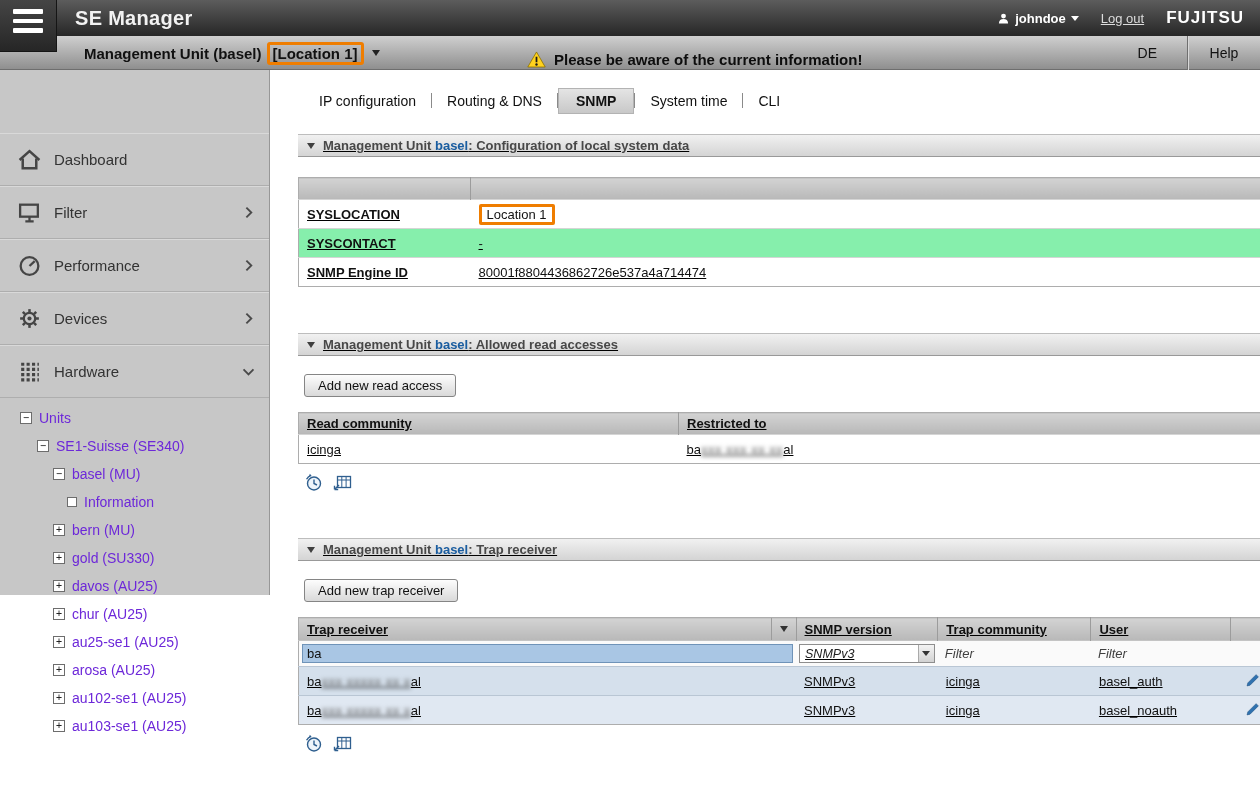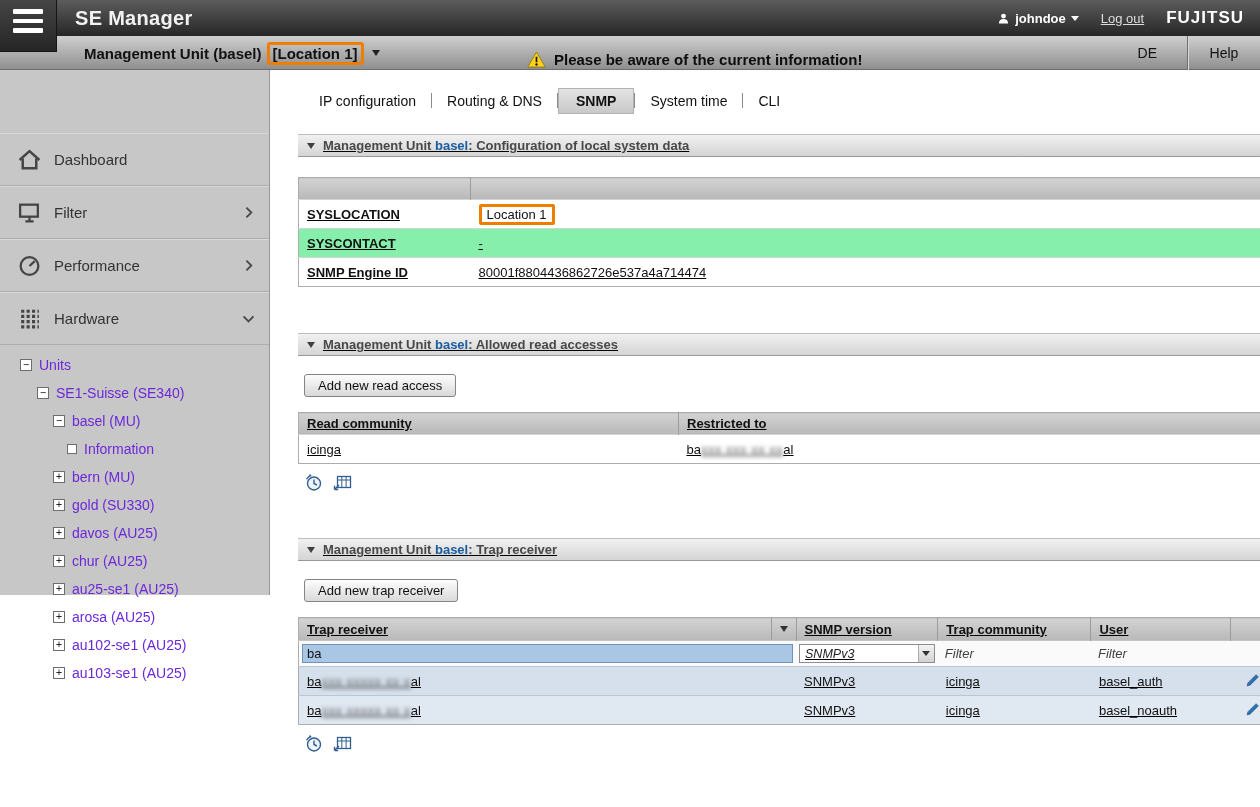--- a/index.html
+++ b/index.html
@@ -197,20 +197,44 @@
     </span>
   </div>
   <div class="nav-item">
     <span class="nav-icon">
       <svg width="25" height="25" viewBox="0 0 24 24">
           <circle cx="12" cy="12.5" r="8.5" fill="none" stroke="#454545" stroke-width="2.2"></circle>
           <path d="M12 12.5 L17 7.8" fill="none" stroke="#454545" stroke-width="2.2"></path>
         </svg>
     </span>
     <span class="nav-label">Performance</span>
+    <span class="nav-chevron">
+      <svg width="17" height="17" viewBox="0 0 24 24">
+          <path d="M9 5 L16 12 L9 19" fill="none" stroke="#4a4a4a" stroke-width="2.6"></path>
+        </svg>
+    </span>
+  </div>
+  <div class="nav-item">
+    <span class="nav-icon">
+      <svg width="25" height="25" viewBox="0 0 24 24">
+          <circle cx="12" cy="12" r="5.5" fill="none" stroke="#454545" stroke-width="2.2"></circle>
+          <g stroke="#454545" stroke-width="2.4">
+            <path d="M12 3 V6"></path>
+            <path d="M12 18 V21"></path>
+            <path d="M3 12 H6"></path>
+            <path d="M18 12 H21"></path>
+            <path d="M5.6 5.6 L7.7 7.7"></path>
+            <path d="M16.3 16.3 L18.4 18.4"></path>
+            <path d="M5.6 18.4 L7.7 16.3"></path>
+            <path d="M16.3 7.7 L18.4 5.6"></path>
+          </g>
+          <circle cx="12" cy="12" r="2" fill="#454545"></circle>
+        </svg>
+    </span>
+    <span class="nav-label">Devices</span>
     <span class="nav-chevron">
       <svg width="17" height="17" viewBox="0 0 24 24">
           <path d="M9 5 L16 12 L9 19" fill="none" stroke="#4a4a4a" stroke-width="2.6"></path>
         </svg>
     </span>
   </div>
   <div class="nav-item">
     <span class="nav-icon">
       <svg width="25" height="25" viewBox="0 0 24 24">
           <g stroke="#454545" stroke-width="3" stroke-dasharray="3 2.2">

